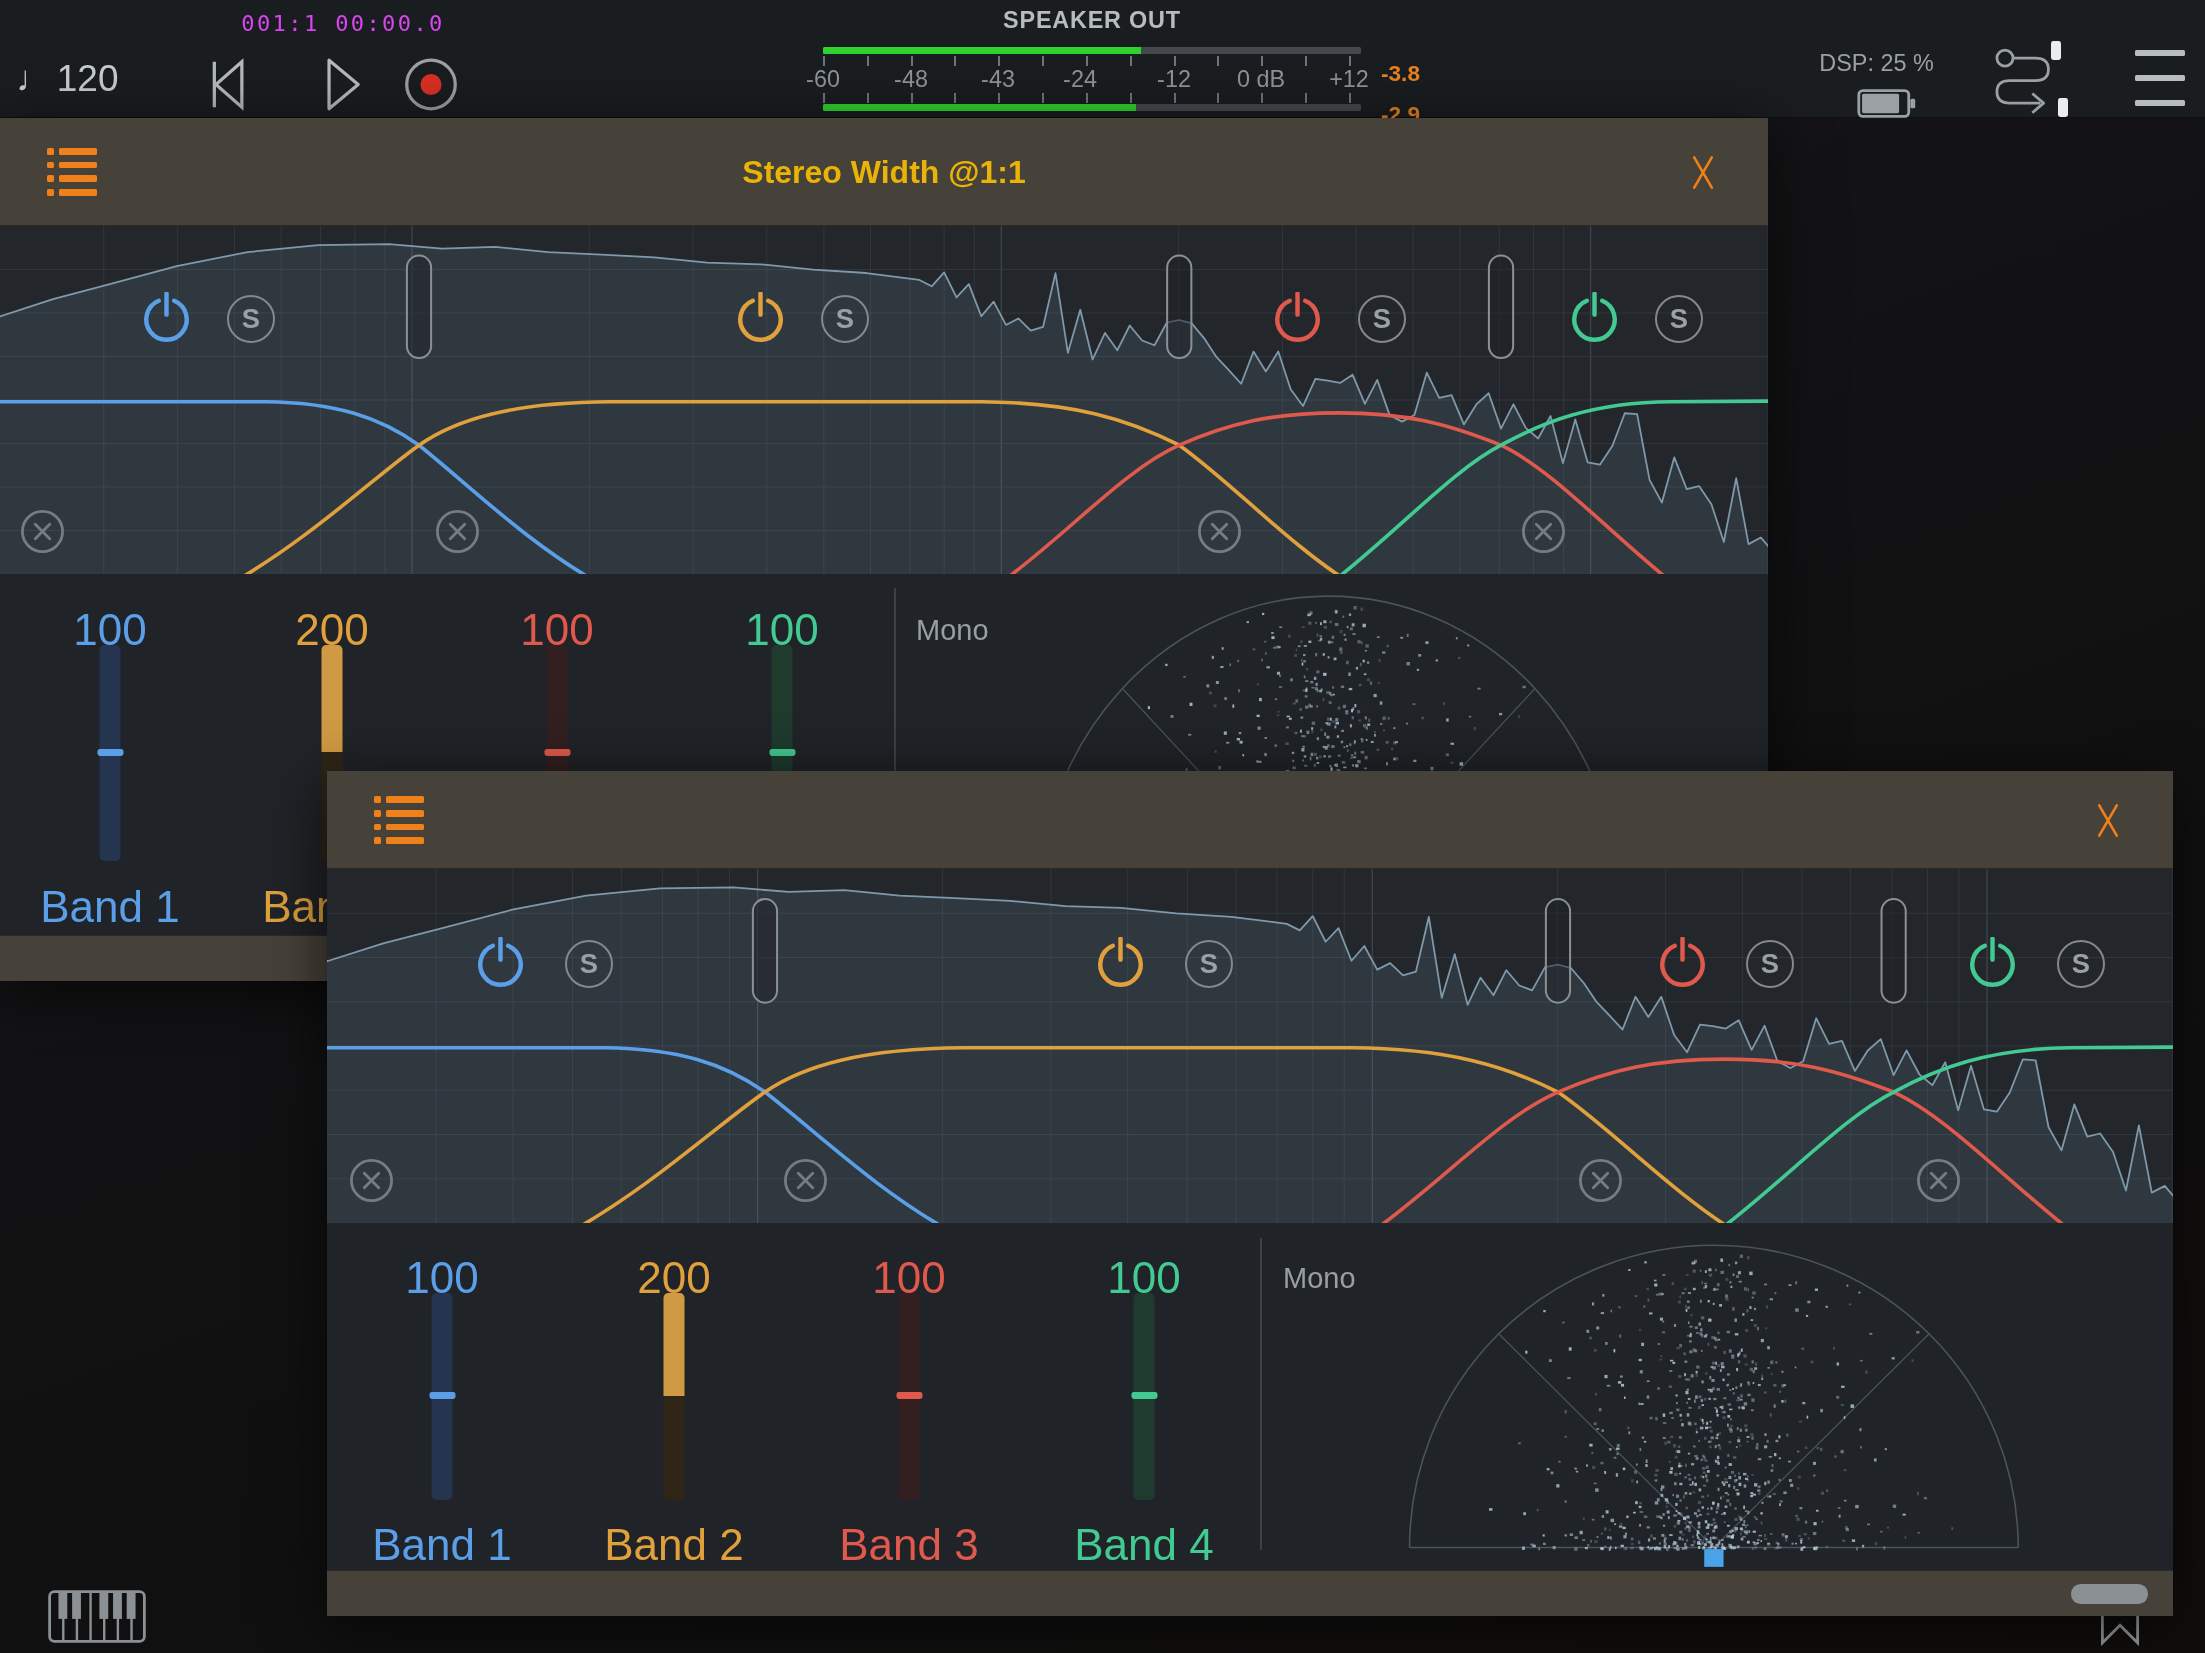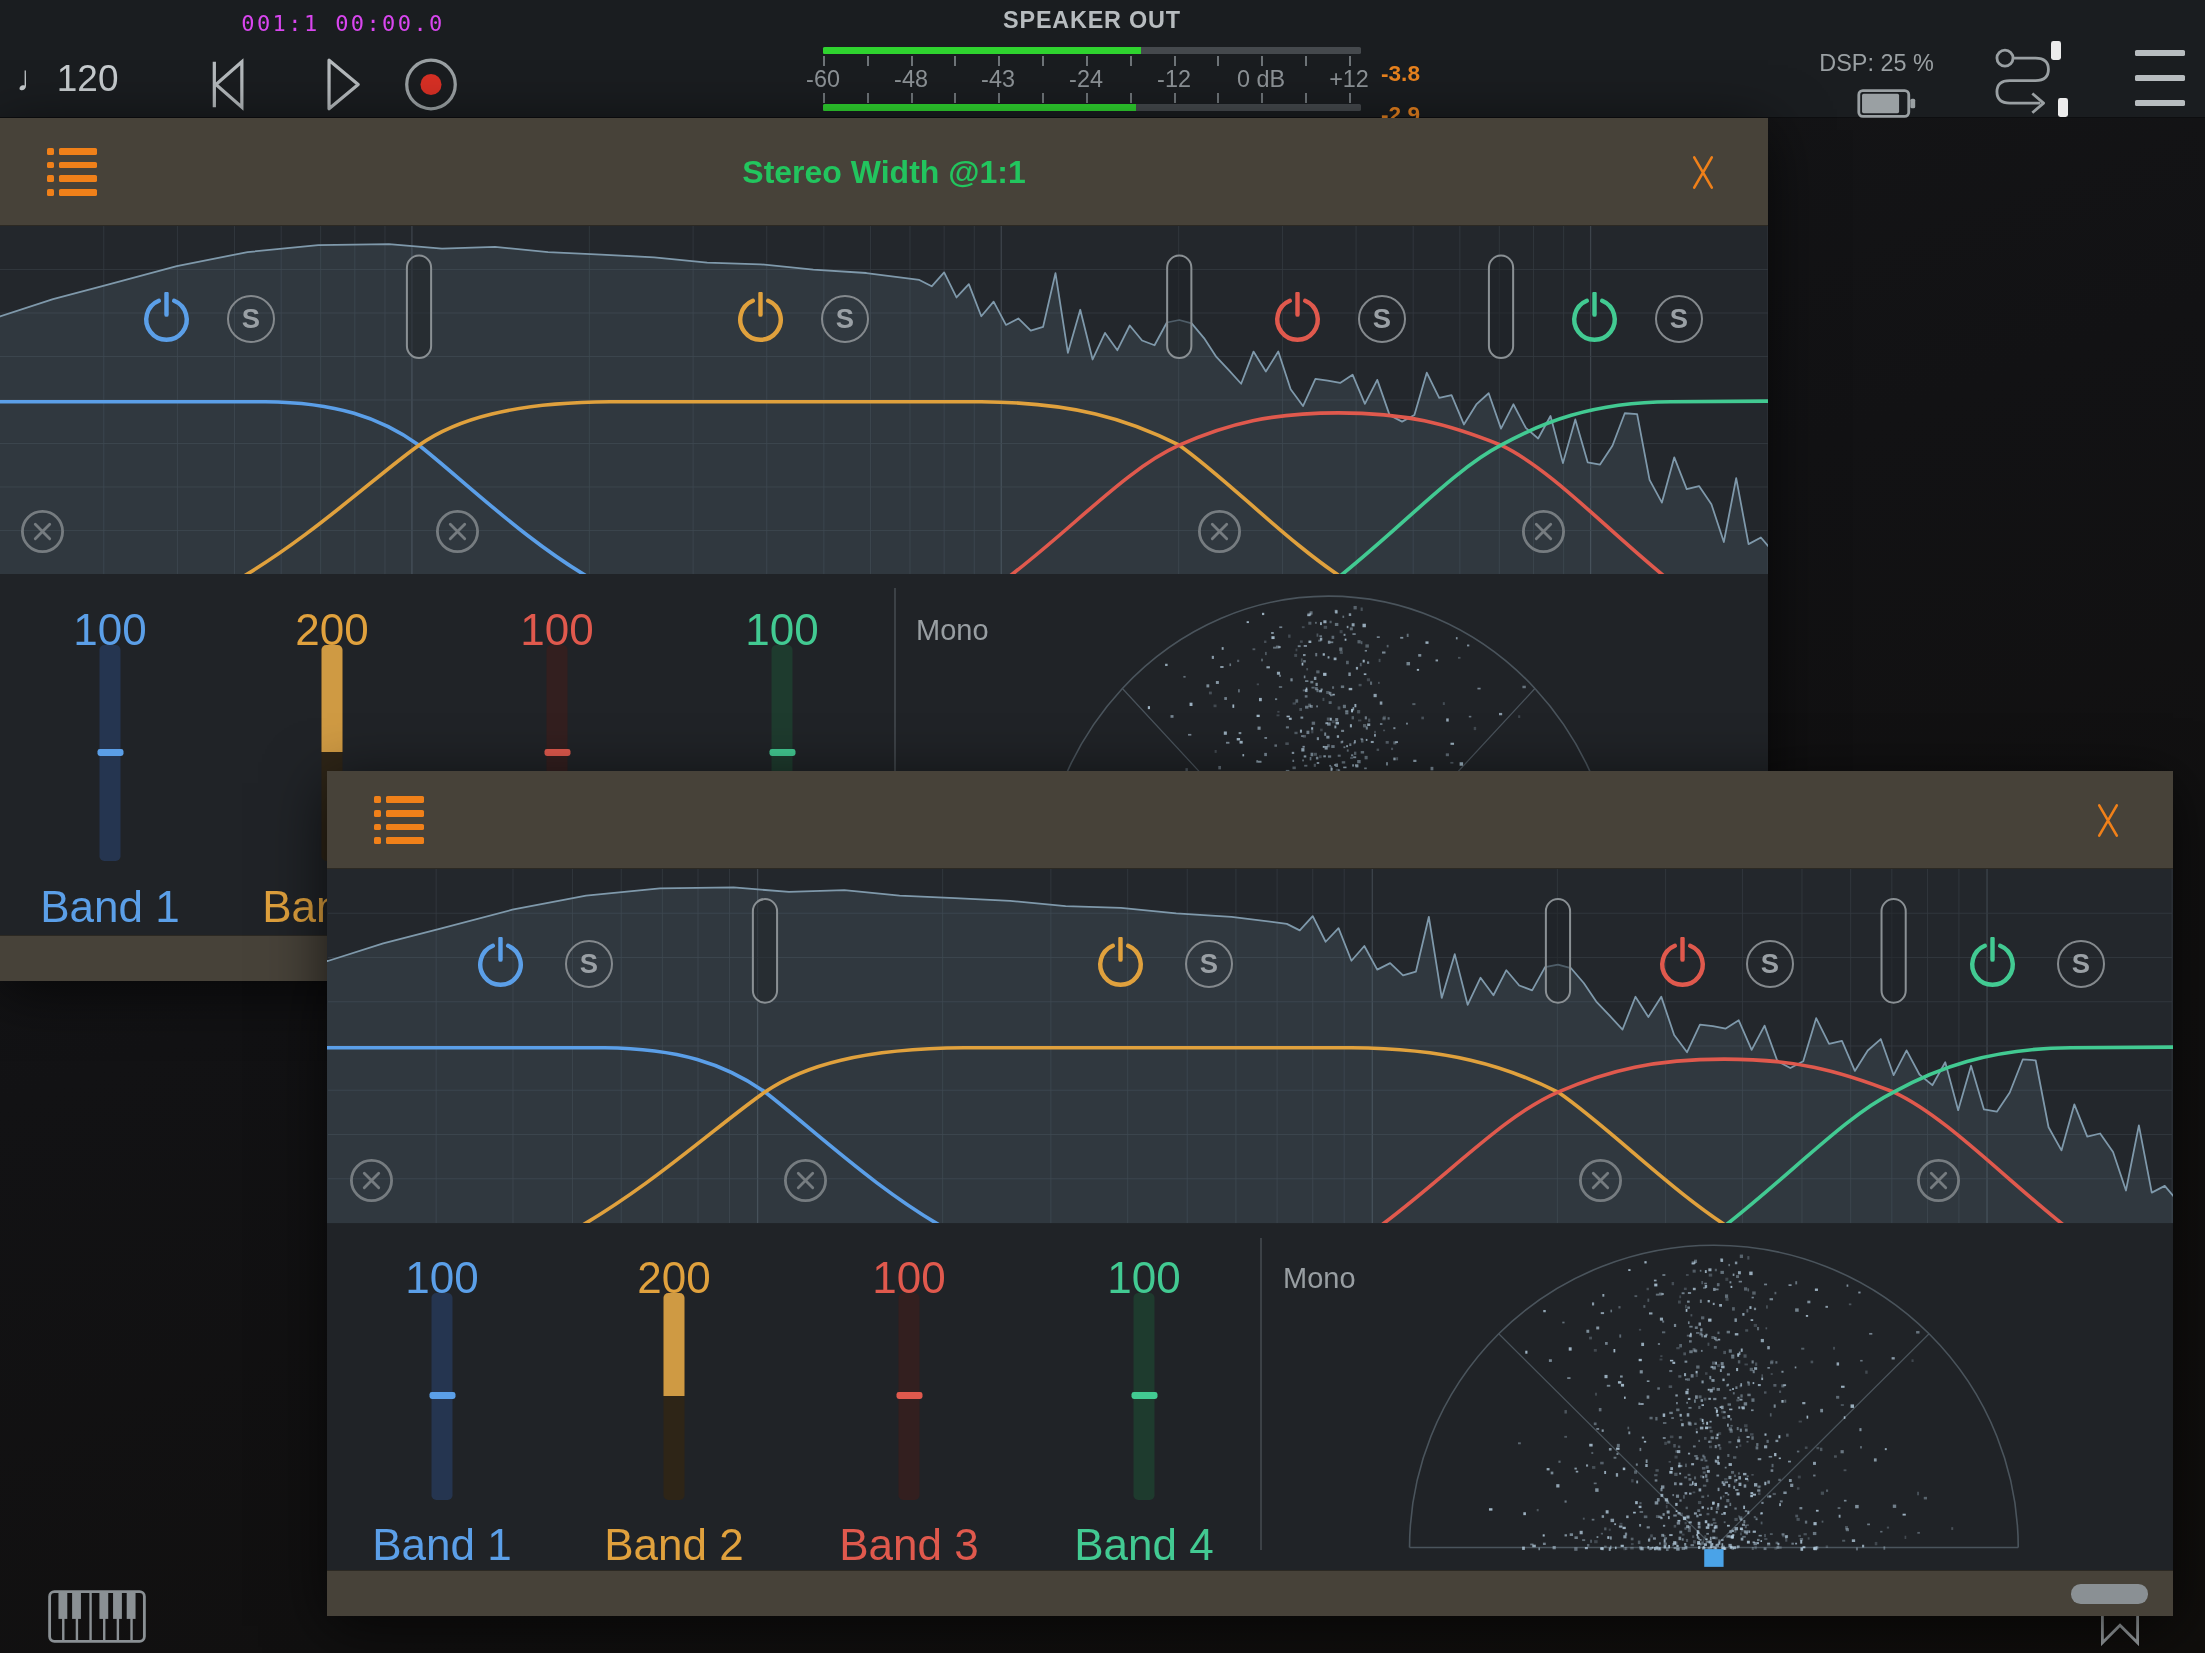--- a/index.html
+++ b/index.html
@@ -35,21 +35,21 @@
   #peakL { top:45px; } #peakR { top:86px; }
   .dsp { position:absolute; left:1800px; top:50px; width:153px; text-align:center; font-size:23.4px; color:#9aa0a3; }
   #battery { position:absolute; left:1857px; top:89px; }
   #routing { position:absolute; left:1987px; top:42px; cursor:pointer; }
   #menu-top { position:absolute; left:2135px; top:50px; width:50px; height:65px; cursor:pointer; }
   #menu-top .bar { position:absolute; left:0; width:50px; height:5.7px; background:#b7bcbf; border-radius:1.6px; }
 
   
   .pwin { position:absolute; background:#212529; box-shadow:0 11.3px 57px rgba(0,0,0,0.65); }
   .whead { position:absolute; left:0; top:0; width:100%; background:#474239; border-bottom:0.8px solid #2c2923; }
-  .wtitle { position:absolute; left:0; right:0; text-align:center; color:#22c55e;
+  .wtitle { position:absolute; left:0; right:0; text-align:center; color:#eab308;
             font-size:32px; font-weight:700; }
   .wmenu { position:absolute; cursor:pointer; }
   .wmenu .row { position:absolute; left:0; height:6.5px; }
   .wmenu .dot { position:absolute; left:0; top:0; width:7.3px; height:6.5px; background:#f08019; border-radius:1.6px; }
   .wmenu .lng { position:absolute; left:12px; top:0; width:38px; height:6.5px; background:#f08019; border-radius:1.6px; }
   .wclose { position:absolute; cursor:pointer; }
   .wclose path { stroke:#f08019; stroke-width:3.2; fill:none; stroke-linecap:round; }
 
   .spec { position:absolute; left:0; width:100%; background:#23272c; overflow:hidden; }
   .specsvg { position:absolute; left:0; top:0; }
@@ -114,21 +114,21 @@
           <div class="tick" style="left: 351px;"></div>
           <div class="tick" style="left: 394px;"></div>
           <div class="tick" style="left: 438px;"></div>
           <div class="tick" style="left: 482px;"></div>
           <div class="tick" style="left: 526px;"></div>
         </div>
       <div class="mlabels">
         <span class="mlabel" style="left: 0px;">-60</span>
           <span class="mlabel" style="left: 88px;">-48</span>
           <span class="mlabel" style="left: 175px;">-43</span>
-          <span class="mlabel" style="left: 263px;">-24</span>
+          <span class="mlabel" style="left: 257px;">-24</span>
           <span class="mlabel" style="left: 351px;">-12</span>
           <span class="mlabel" style="left: 438px;">0 dB</span>
           <span class="mlabel" style="left: 526px;">+12</span>
       </div>
       <div id="ticks2" class="tickrow">
           <div class="tick" style="left: 0px;"></div>
           <div class="tick" style="left: 44px;"></div>
           <div class="tick" style="left: 88px;"></div>
           <div class="tick" style="left: 131px;"></div>
           <div class="tick" style="left: 175px;"></div>

